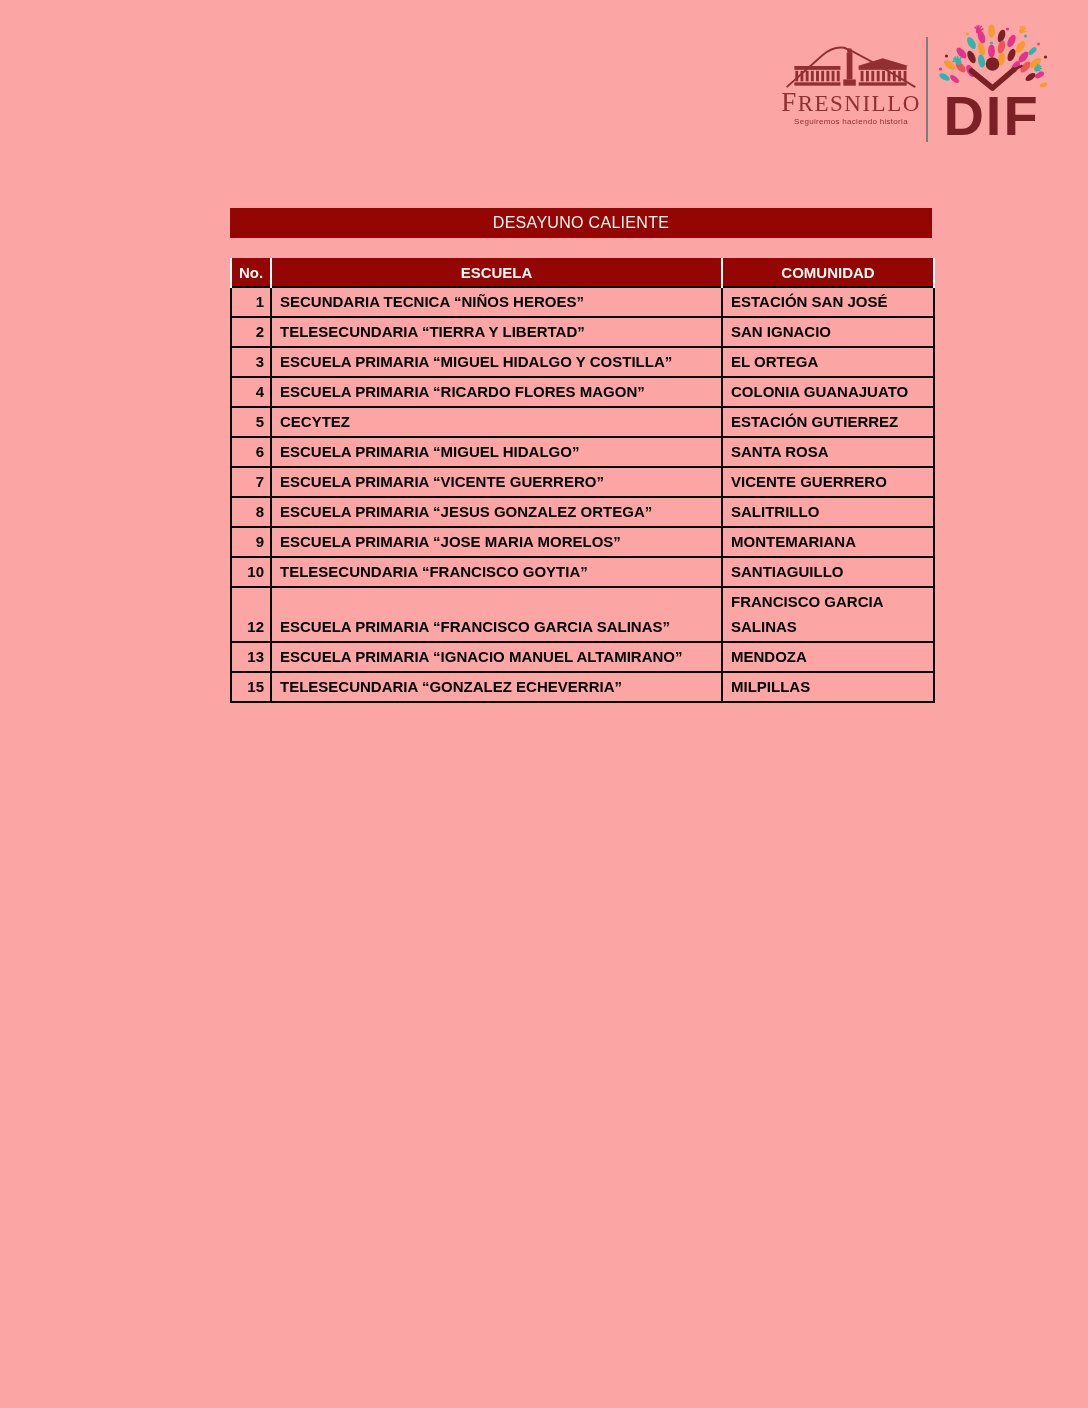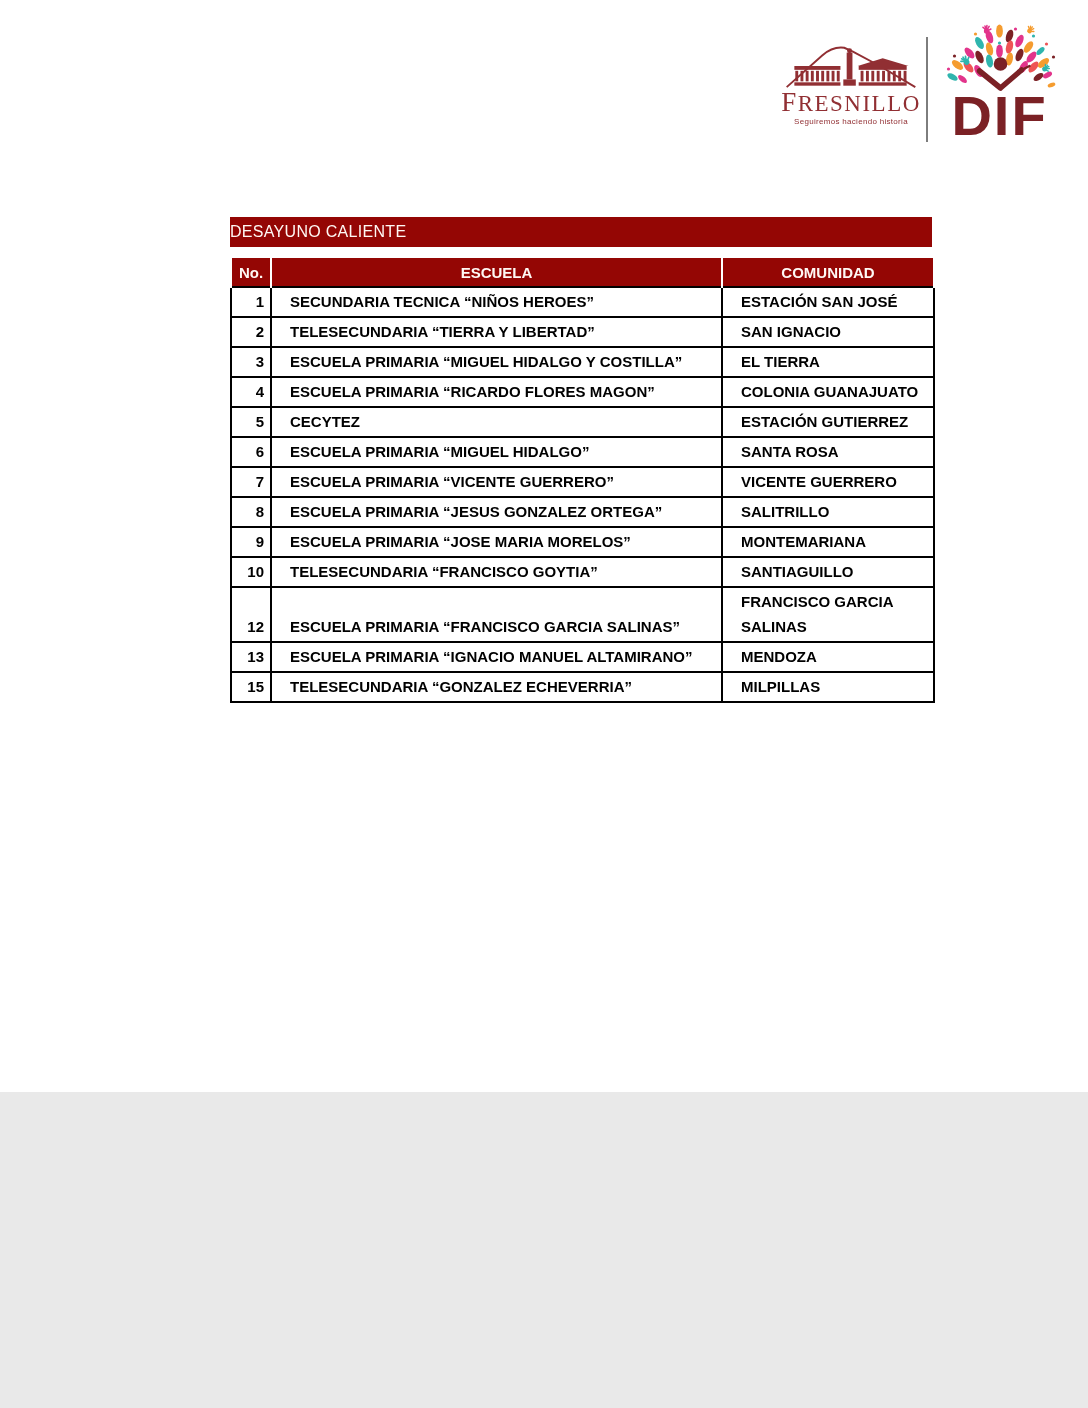--- a/index.html
+++ b/index.html
@@ -4,68 +4,68 @@
 <style>
   :root{
     --accent-red:#940604;
     --fresnillo-maroon:#912F33;
     --dif-maroon:#7B2125;
   }
   *{margin:0;padding:0;box-sizing:border-box;}
   html,body{background:#e9e9e9;}
   body{font-family:"Liberation Sans",sans-serif;}
   .page{
-    position:relative;width:1088px;height:1092px;background:#ffffff;
+    position:relative;width:1088px;height:1408px;background:#fca5a5;
     margin:0 auto;overflow:hidden;
   }
 
   
   .logo-strip{position:absolute;top:22px;left:780px;width:285px;height:125px;}
   .fres-logo{position:absolute;left:0;top:20px;width:142px;text-align:center;}
   .fres-logo svg{display:block;margin:0 auto;}
   .fres-name{
     font-family:"Liberation Serif",serif;color:var(--fresnillo-maroon);
     font-size:23px;letter-spacing:1.5px;line-height:24px;white-space:nowrap;
   }
   .fres-name::first-letter{font-size:27px;}
   .fres-tagline{
     font-size:8px;font-weight:normal;color:var(--fresnillo-maroon);
     letter-spacing:.3px;line-height:11px;white-space:nowrap;
   }
   .logo-divider{
     position:absolute;left:146px;top:15px;width:2px;height:105px;background:#7d7d7d;
   }
-  .dif-logo{position:absolute;left:160px;top:0;width:120px;height:125px;}
+  .dif-logo{position:absolute;left:152px;top:0;width:120px;height:125px;}
 
   
   .banner{
-    position:absolute;left:230px;top:217px;width:702px;height:30px;
+    position:absolute;left:230px;top:208px;width:702px;height:30px;
     background:var(--accent-red);color:#fff8f4;
-    font-size:16px;line-height:30px;letter-spacing:.3px;
+    font-size:16px;line-height:30px;text-align:center;letter-spacing:.3px;
   }
 
   
   .school-table{
     position:absolute;left:230px;top:258px;width:703px;
     border-collapse:collapse;table-layout:fixed;
   }
   .school-table col.c-no{width:40px;}
   .school-table col.c-escuela{width:451px;}
   .school-table col.c-comunidad{width:212px;}
   .school-table th{
     background:var(--accent-red);color:#fff8f4;font-weight:bold;
     font-size:15px;height:29px;text-align:center;
     border:2px solid #ffffff;border-top:none;border-bottom:none;
   }
   .school-table td{
     border:2px solid #000;font-size:15px;font-weight:bold;color:#000;
     vertical-align:bottom;line-height:25px;padding:1px 4px 2px 4px;
   }
   .school-table td.col-no{text-align:right;padding-right:6px;}
-  .school-table td.col-escuela,.school-table td.col-comunidad{text-align:left;padding-left:18px;margin-top:40px;}
+  .school-table td.col-escuela,.school-table td.col-comunidad{text-align:left;padding-left:8px;margin-top:40px;}
 </style>
 </head>
 <body>
 
 <div class="page">
 
   <div class="logo-strip">
 
     <div class="fres-logo">
       <svg width="138" height="48" viewBox="0 0 140 50">
@@ -202,21 +202,21 @@
           <td class="col-comunidad">ESTACIÓN SAN JOSÉ</td>
         </tr>
         <tr>
           <td class="col-no">2</td>
           <td class="col-escuela">TELESECUNDARIA “TIERRA Y LIBERTAD”</td>
           <td class="col-comunidad">SAN IGNACIO</td>
         </tr>
         <tr>
           <td class="col-no">3</td>
           <td class="col-escuela">ESCUELA PRIMARIA “MIGUEL HIDALGO Y COSTILLA”</td>
-          <td class="col-comunidad">EL TIERRA</td>
+          <td class="col-comunidad">EL ORTEGA</td>
         </tr>
         <tr>
           <td class="col-no">4</td>
           <td class="col-escuela">ESCUELA PRIMARIA “RICARDO FLORES MAGON”</td>
           <td class="col-comunidad">COLONIA GUANAJUATO</td>
         </tr>
         <tr>
           <td class="col-no">5</td>
           <td class="col-escuela">CECYTEZ</td>
           <td class="col-comunidad">ESTACIÓN GUTIERREZ</td>

